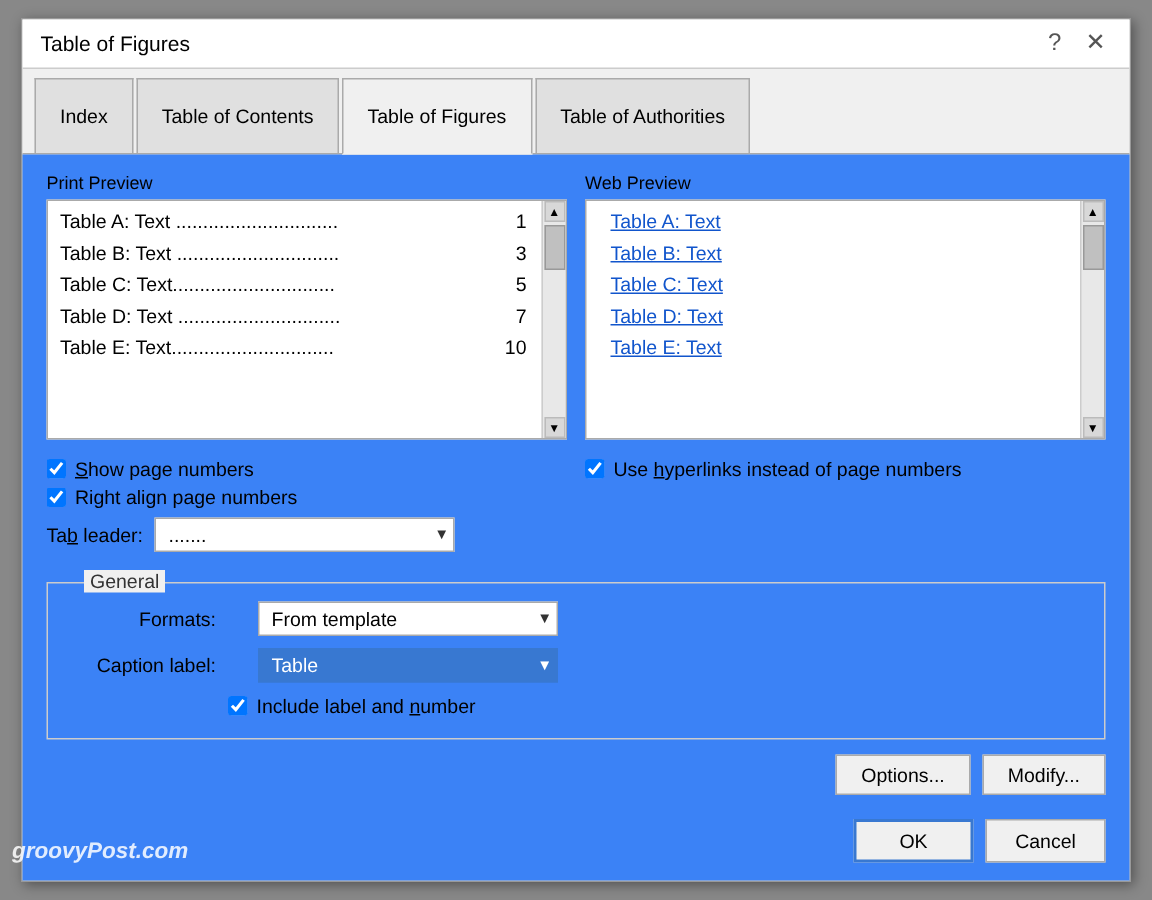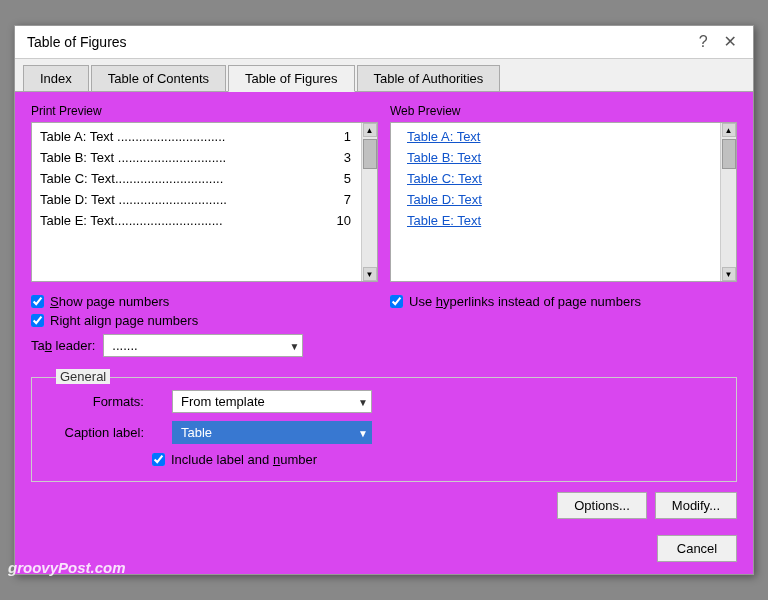--- a/index.html
+++ b/index.html
@@ -48,39 +48,39 @@
       line-height: 1;
     }
     .tabs {
       display: flex;
       background: #f0f0f0;
       border-bottom: 1px solid #aaa;
       padding: 6px 8px 0 8px;
       gap: 0;
     }
     .tab {
-      padding: 5px 16px;
+      padding: 17px 16px;
       border: 1px solid #aaa;
       border-bottom: none;
       background: #e0e0e0;
       cursor: pointer;
       font-size: 13px;
       margin-right: 2px;
       color: #000;
     }
     .tab.active {
       background: #f0f0f0;
       border-bottom: 1px solid #f0f0f0;
       margin-bottom: -1px;
       z-index: 1;
       position: relative;
     }
     .dialog-body {
       padding: 12px 16px;
-      background: #d946ef;
+      background: #3b82f6;
     }
     .two-col {
       display: flex;
       gap: 12px;
       margin-bottom: 12px;
     }
     .col {
       flex: 1;
     }
     .section-label {
@@ -433,19 +433,20 @@
         </label>
       </div>
     </div>
 
     <div class="action-buttons">
       <button class="btn">Options...</button>
       <button class="btn">Modify...</button>
     </div>
 
     <div class="bottom-buttons">
+      <button class="btn primary">OK</button>
       <button class="btn">Cancel</button>
     </div>
 
   </div>
 </div>
 
 <div class="watermark">groovyPost.com</div>
 
 </body></html>

